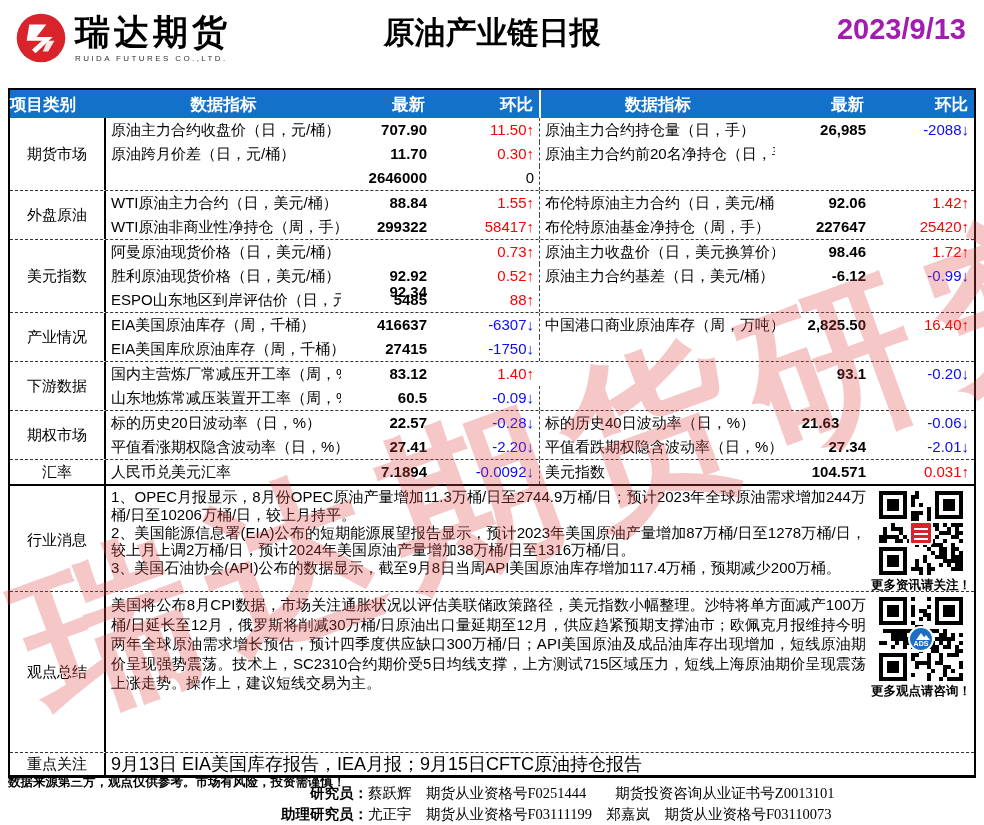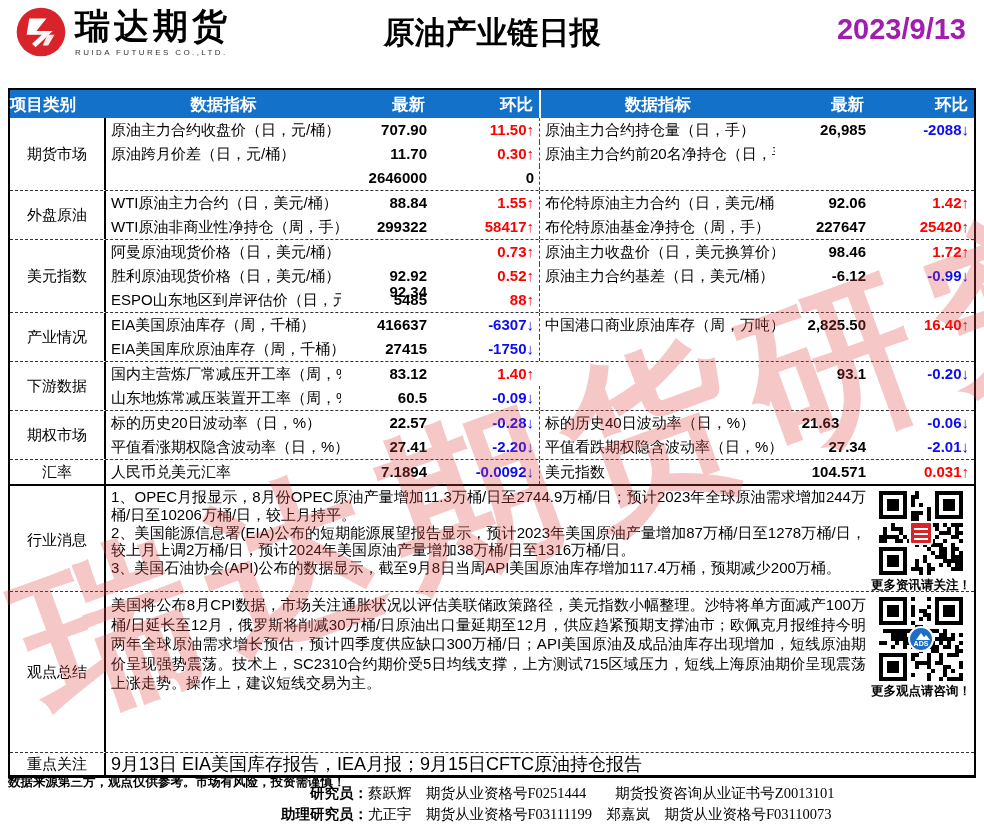--- a/index.html
+++ b/index.html
@@ -1,21 +1,21 @@
 <!DOCTYPE html>
 <html><head>
 <meta charset="utf-8">
 <style>
   * { box-sizing: border-box; margin: 0; padding: 0; }
   html,body { background:#fff; }
   body { font-family: "Liberation Sans", "DejaVu Sans", sans-serif; }
   .page { position:relative; width:984px; height:825px; background:#fff; overflow:hidden; }
 
   
-  .brand { position:absolute; left:14px; top:5px; display:flex; align-items:flex-start; }
+  .brand { position:absolute; left:14px; top:11px; display:flex; align-items:flex-start; }
   .brand-text { margin-left:7px; }
   .brand-cn { font-size:35px; font-weight:bold; letter-spacing:4px; line-height:42px; color:#000; white-space:nowrap; }
   .brand-en { font-size:8px; letter-spacing:2.4px; color:#333; margin-top:1px; white-space:nowrap; }
   .report-title { position:absolute; left:292px; width:400px; top:12px; text-align:center; font-size:31px; font-weight:bold; color:#000; white-space:nowrap; }
   .report-date { position:absolute; right:18px; top:13px; font-size:29px; font-weight:bold; color:#a21caf; }
 
   
   .report { position:absolute; left:8px; top:88px; width:968px; border:2px solid #000; border-bottom:3px solid #000; --cols:96px 235px 100px 98px 236px 105px 94px; }
   .thead { display:grid; grid-template-columns:var(--cols); height:28px; background:#1471c9; color:#fff; font-weight:bold; font-size:16.5px; line-height:28px; }
   .h-cat { text-align:left; }
@@ -23,21 +23,21 @@
   .h-val { text-align:right; padding-right:16px; }
   .h-chg { text-align:right; padding-right:6px; }
   .h-rlabel { border-left:2px solid #fff; }
 
   .group { display:grid; grid-template-columns:var(--cols); }
   #table-body .group + .group { border-top:1px dashed #333; }
   .cell { font-size:15px; line-height:24px; height:24px; white-space:nowrap; overflow:hidden; color:#000; }
   .cat { text-align:center; border-right:2px solid #000; display:flex; align-items:center; justify-content:center; font-size:15px; color:#000; }
   .lbl { padding-left:5px; }
   .val { font-weight:bold; text-align:right; padding-right:14px; }
-  .chg { font-weight:bold; text-align:right; padding-right:5px; }
+  .chg { font-weight:normal; text-align:right; padding-right:5px; }
   .rlabel { border-left:1.5px dashed #444; }
   .up { color:#fe0000; }
   .down { color:#0b0bf5; }
   .flat { color:#000; }
 
   
   .sec { display:grid; grid-template-columns:96px 762px 106px; }
   .sec-label { border-right:2px solid #000; display:flex; align-items:center; justify-content:center; font-size:15px; color:#000; }
   .sec-news { border-top:2.5px solid #000; height:107px; }
   .sec-sum { border-top:1.5px dashed #333; height:161px; }

